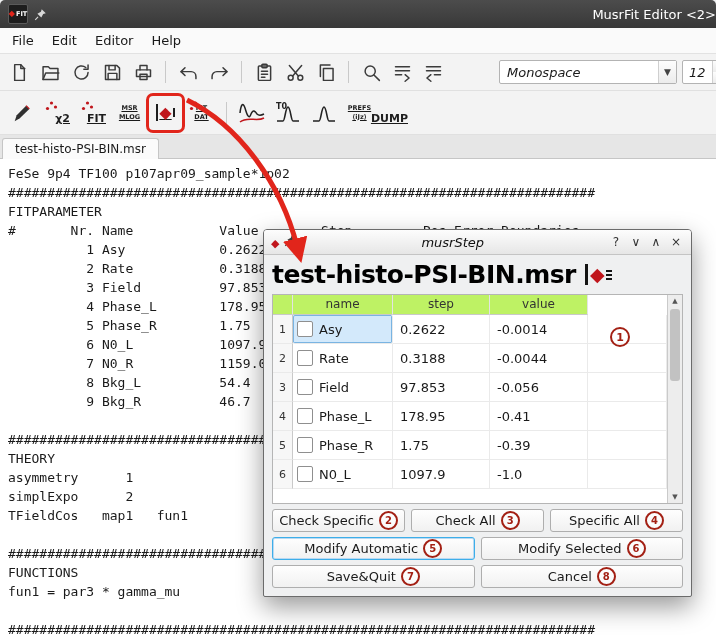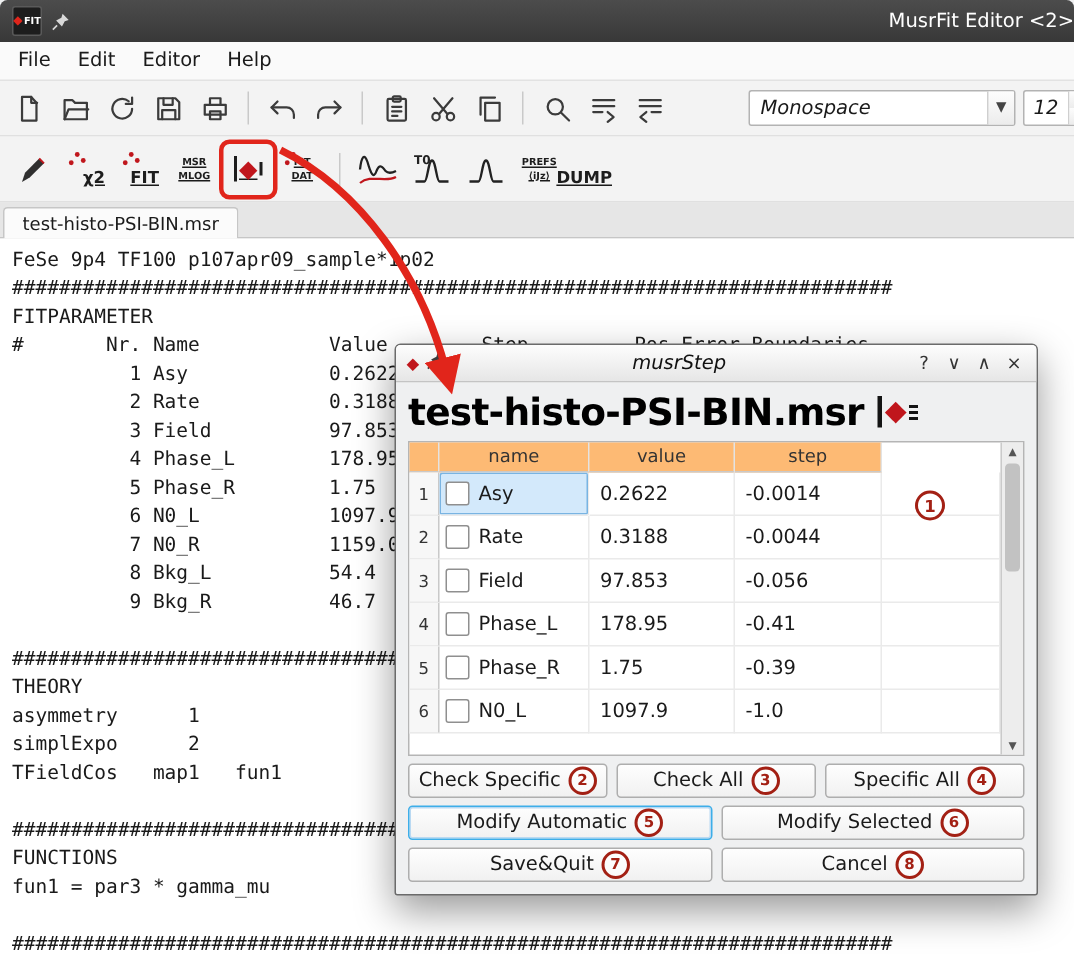--- a/index.html
+++ b/index.html
@@ -69,21 +69,21 @@
   .dlg-heading{font-size:25px;font-weight:bold;display:flex;align-items:center;color:#000;letter-spacing:-0.5px;}
   .dlg-logo{display:inline-flex;align-items:center;margin-left:9px;}
   .logo-bar{width:3px;height:21px;background:#141414;margin-right:2px;}
   .logo-diamond{color:#c0161c;font-size:19px;line-height:1;}
   .logo-ticks{display:flex;flex-direction:column;gap:2px;margin-left:2px;}
   .logo-ticks i{width:6px;height:2px;background:#141414;}
   
   .ptable{flex:1;background:#fff;border:1px solid #b5b5b5;display:flex;position:relative;min-height:190px;}
   .tbl-main{flex:1;}
   .thead,.trow{display:grid;grid-template-columns:20px 100px 97px 98px 1fr;}
-  .hcell{font-size:12px;color:#333;text-align:center;padding:2px 0 3px;background:#fdba74;
+  .hcell{font-size:12px;color:#333;text-align:center;padding:2px 0 3px;background:#bef264;
     border-bottom:1px solid #c9c9c9;border-right:1px solid #e3e3e3;}
   .trow{height:29px;}
   .tcell{border-right:1px solid #eaeaea;border-bottom:1px solid #eaeaea;display:flex;align-items:center;font-size:13px;}
   .tcell.nr{background:#f7f7f7;border-right:1px solid #c9c9c9;justify-content:center;font-size:11px;color:#333;}
   .tcell.name{padding:0 4px;gap:6px;}
   .tcell.name.selected{background:#d3e9fb;box-shadow:inset 0 0 0 1px #79b4e2;border-radius:2px;}
   .checkbox{width:14px;height:14px;background:#fff;border:1px solid #8f8f8f;border-radius:2px;flex:0 0 14px;}
   .tcell.val,.tcell.step{padding:0 7px;}
   .tbl-scroll{width:14px;flex:0 0 14px;background:#ededed;border-left:1px solid #cacaca;position:relative;}
   .sc-arrow{position:absolute;left:0;right:0;height:12px;display:flex;align-items:center;justify-content:center;font-size:7px;color:#555;}
@@ -357,22 +357,22 @@
             <i></i>
             <i></i>
           </span>
       </span>
     </div>
     <div class="ptable">
       <div class="tbl-main">
         <div class="thead" id="tblhead">
             <span class="hcell"></span>
             <span class="hcell">name</span>
+            <span class="hcell">step</span>
             <span class="hcell">value</span>
-            <span class="hcell">step</span>
           </div>
         <div id="tblrows">
             <div class="trow">
               <div class="tcell nr">1</div>
               <div class="tcell name selected">
                 <span class="checkbox"></span>
                 <span>Asy</span>
               </div>
               <div class="tcell val">0.2622</div>
               <div class="tcell step">-0.0014</div>

